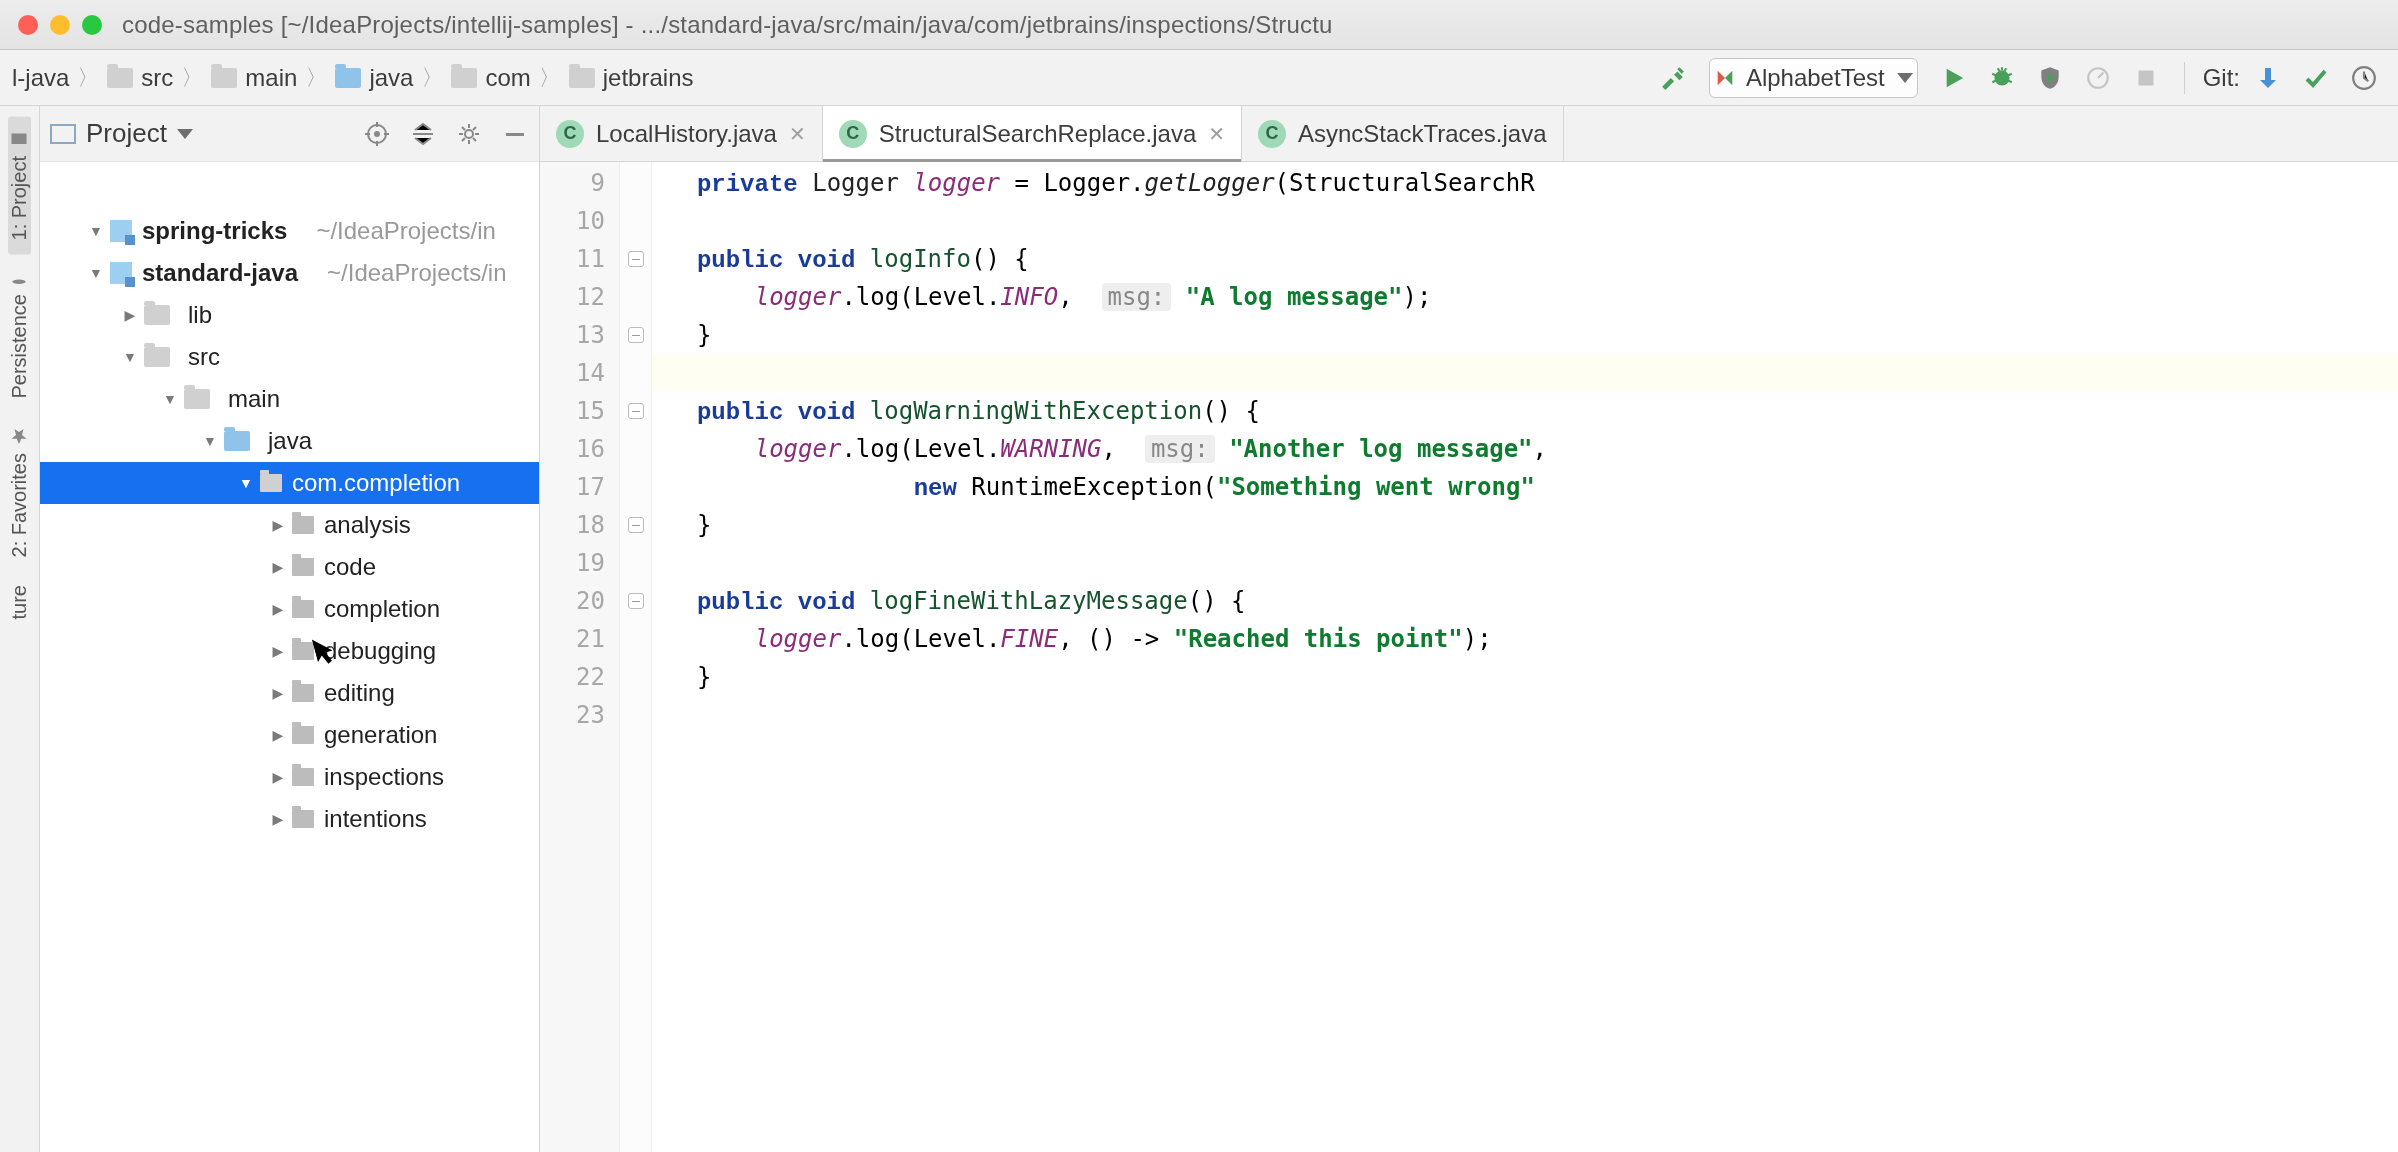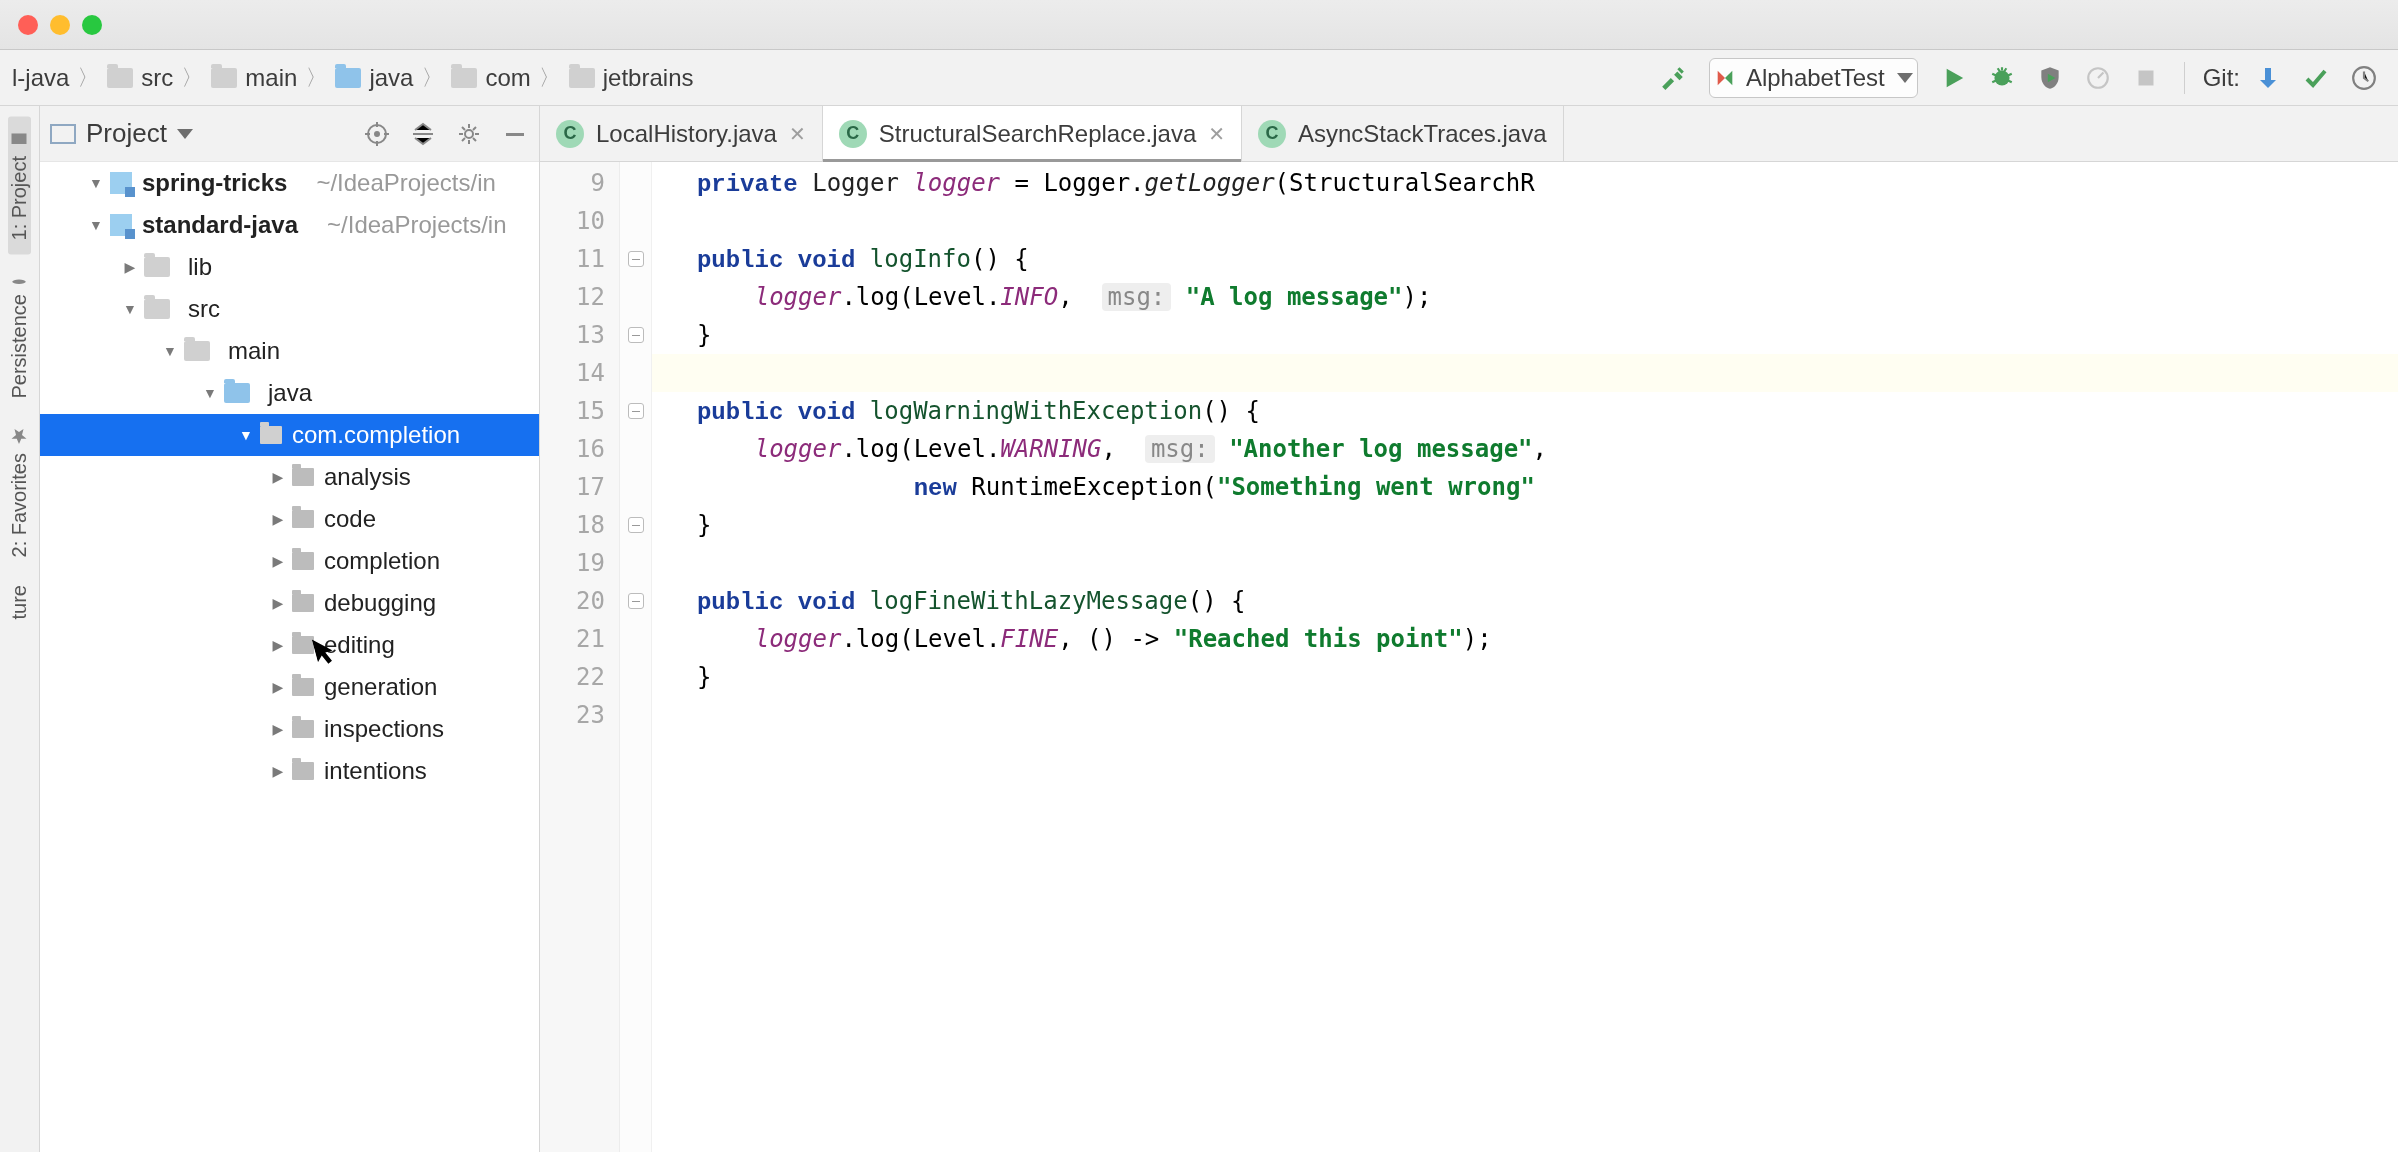--- a/index.html
+++ b/index.html
@@ -115,20 +115,21 @@
 }
 .gutter-tab.active { background: #dadada; border-radius: 3px;}
 
 
 .project-panel {
   width: 500px;
   background: #fff;
   border-right: 1px solid #d6d6d6;
   display: flex;
   flex-direction: column;
+  gap: 48px;
 }
 .project-header {
   height: 56px;
   display: flex;
   align-items: center;
   padding: 0 10px;
   border-bottom: 1px solid #e6e6e6;
   background: #f2f2f2;
 }
 .project-header .ph-icon {
@@ -285,20 +286,21 @@
 </style>
 </head>
 <body>
 
 <div class="titlebar">
   <div class="traffic-lights">
     <div class="traffic-light tl-red"></div>
     <div class="traffic-light tl-yellow"></div>
     <div class="traffic-light tl-green"></div>
   </div>
+  <div class="titlebar-title">code-samples [~/IdeaProjects/intellij-samples] - .../standard-java/src/main/java/com/jetbrains/inspections/Structu</div>
 </div>
 
 <div class="navbar">
   <div class="breadcrumbs">
     <div class="crumb">
       <span>l-java</span>
     </div>
     <span class="crumb-sep">〉</span>
     <div class="crumb">
       <span class="folder-icon"></span>

